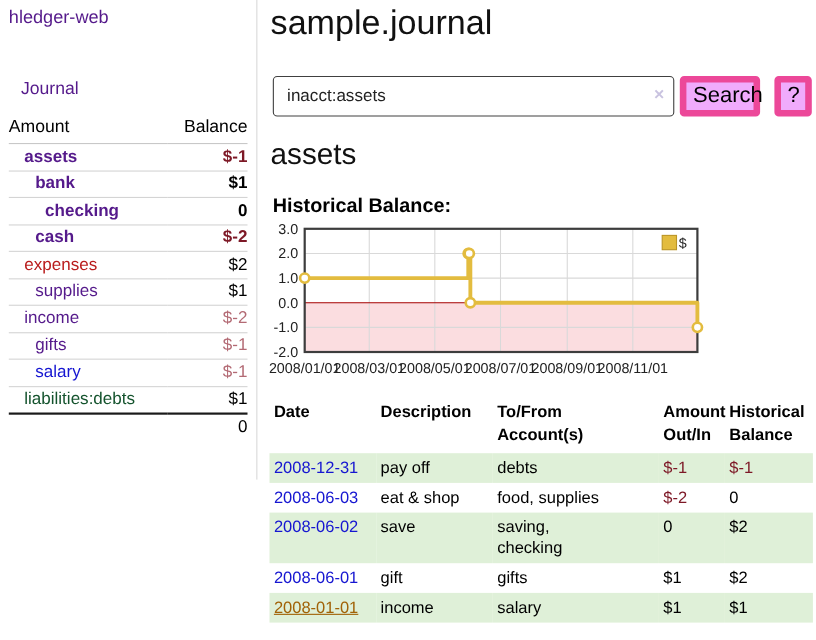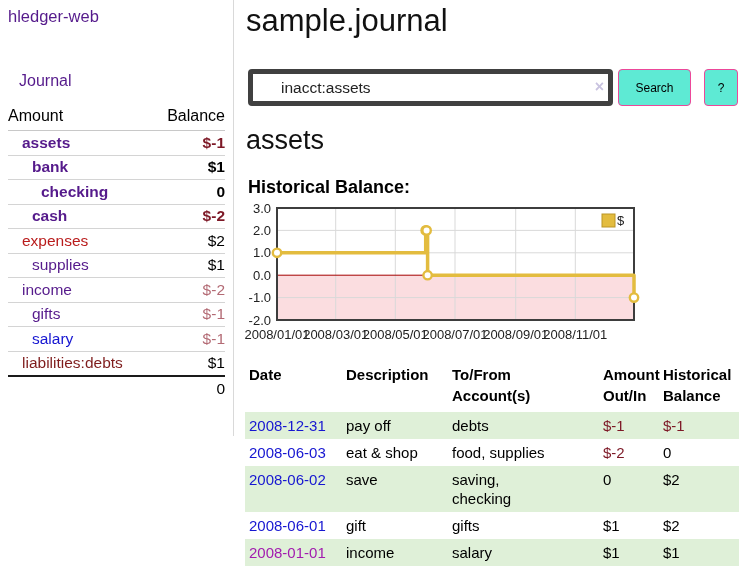--- a/index.html
+++ b/index.html
@@ -40,31 +40,31 @@
   .acct-table tfoot td { border-top:2px solid #1a1a1a; padding:3px 0; }
 
   
   .main-title {
     position:absolute; left:246px; top:0; margin:0; font-size:31px;
     font-weight:400; line-height:42px; color:#111; letter-spacing:0;
   }
   .search-row { position:absolute; left:248px; top:69px; height:37px; display:flex; align-items:stretch; }
   .search-box { position:relative; width:365px; }
   .search-input {
-    width:365px; height:37px; border:5px solid #404040; border-radius:4px;
-    padding:0 30px 0 28px; font-size:15.5px; color:#222; outline:none;
+    width:365px; height:37px; border:1px solid #404040; border-radius:4px;
+    padding:0 30px 0 12px; font-size:15.5px; color:#222; outline:none;
     font-family:"Liberation Sans", sans-serif;
   }
   .clear-x {
     position:absolute; right:9px; top:9px; font-size:16px; font-weight:bold;
     line-height:18px; cursor:pointer;
   }
   .btn {
-    border:1px solid #ec4899; background:#5eead4; border-radius:4px;
-    font-size:12px; color:#000; cursor:pointer; height:37px;
+    border:6px solid #ec4899; background:#f0abfc; border-radius:4px;
+    font-size:20px; color:#000; cursor:pointer; height:37px;
     font-family:"Liberation Sans", sans-serif;
   }
   .btn-search { margin-left:5px; width:73px; }
   .btn-help { margin-left:13px; width:34px; }
 
   .account-heading {
     position:absolute; left:246px; top:121px; margin:0;
     font-size:27px; font-weight:400; line-height:38px; color:#111;
   }
   .chart-label {
@@ -134,21 +134,21 @@
         </tr>
         <tr>
           <td class="d2"><a href="#" style="color: rgb(85, 26, 139);">gifts</a></td>
           <td class="num" style="color: rgb(179, 106, 116);">$-1</td>
         </tr>
         <tr>
           <td class="d2"><a href="#" style="color: rgb(22, 22, 209);">salary</a></td>
           <td class="num" style="color: rgb(179, 106, 116);">$-1</td>
         </tr>
         <tr>
-          <td class="d1"><a href="#" style="color: #7f1d1d;">liabilities:debts</a></td>
+          <td class="d1"><a href="#" style="color: #14532d;">liabilities:debts</a></td>
           <td class="num">$1</td>
         </tr>
       </tbody>
     <tfoot>
       <tr>
         <td></td>
         <td class="num">0</td>
       </tr>
     </tfoot>
   </table>
@@ -248,20 +248,20 @@
         <td class="num">$2</td>
       </tr>
       <tr>
         <td><a href="#" style="color: rgb(22, 22, 209);">2008-06-01</a></td>
         <td>gift</td>
         <td>gifts</td>
         <td class="num">$1</td>
         <td class="num">$2</td>
       </tr>
       <tr class="striped">
-        <td><a href="#" style="color: #a21caf;">2008-01-01</a></td>
+        <td><a href="#" style="color: #a16207; text-decoration: underline;">2008-01-01</a></td>
         <td>income</td>
         <td>salary</td>
         <td class="num">$1</td>
         <td class="num">$1</td>
       </tr>
     </tbody>
 </table>
 
 </body></html>

